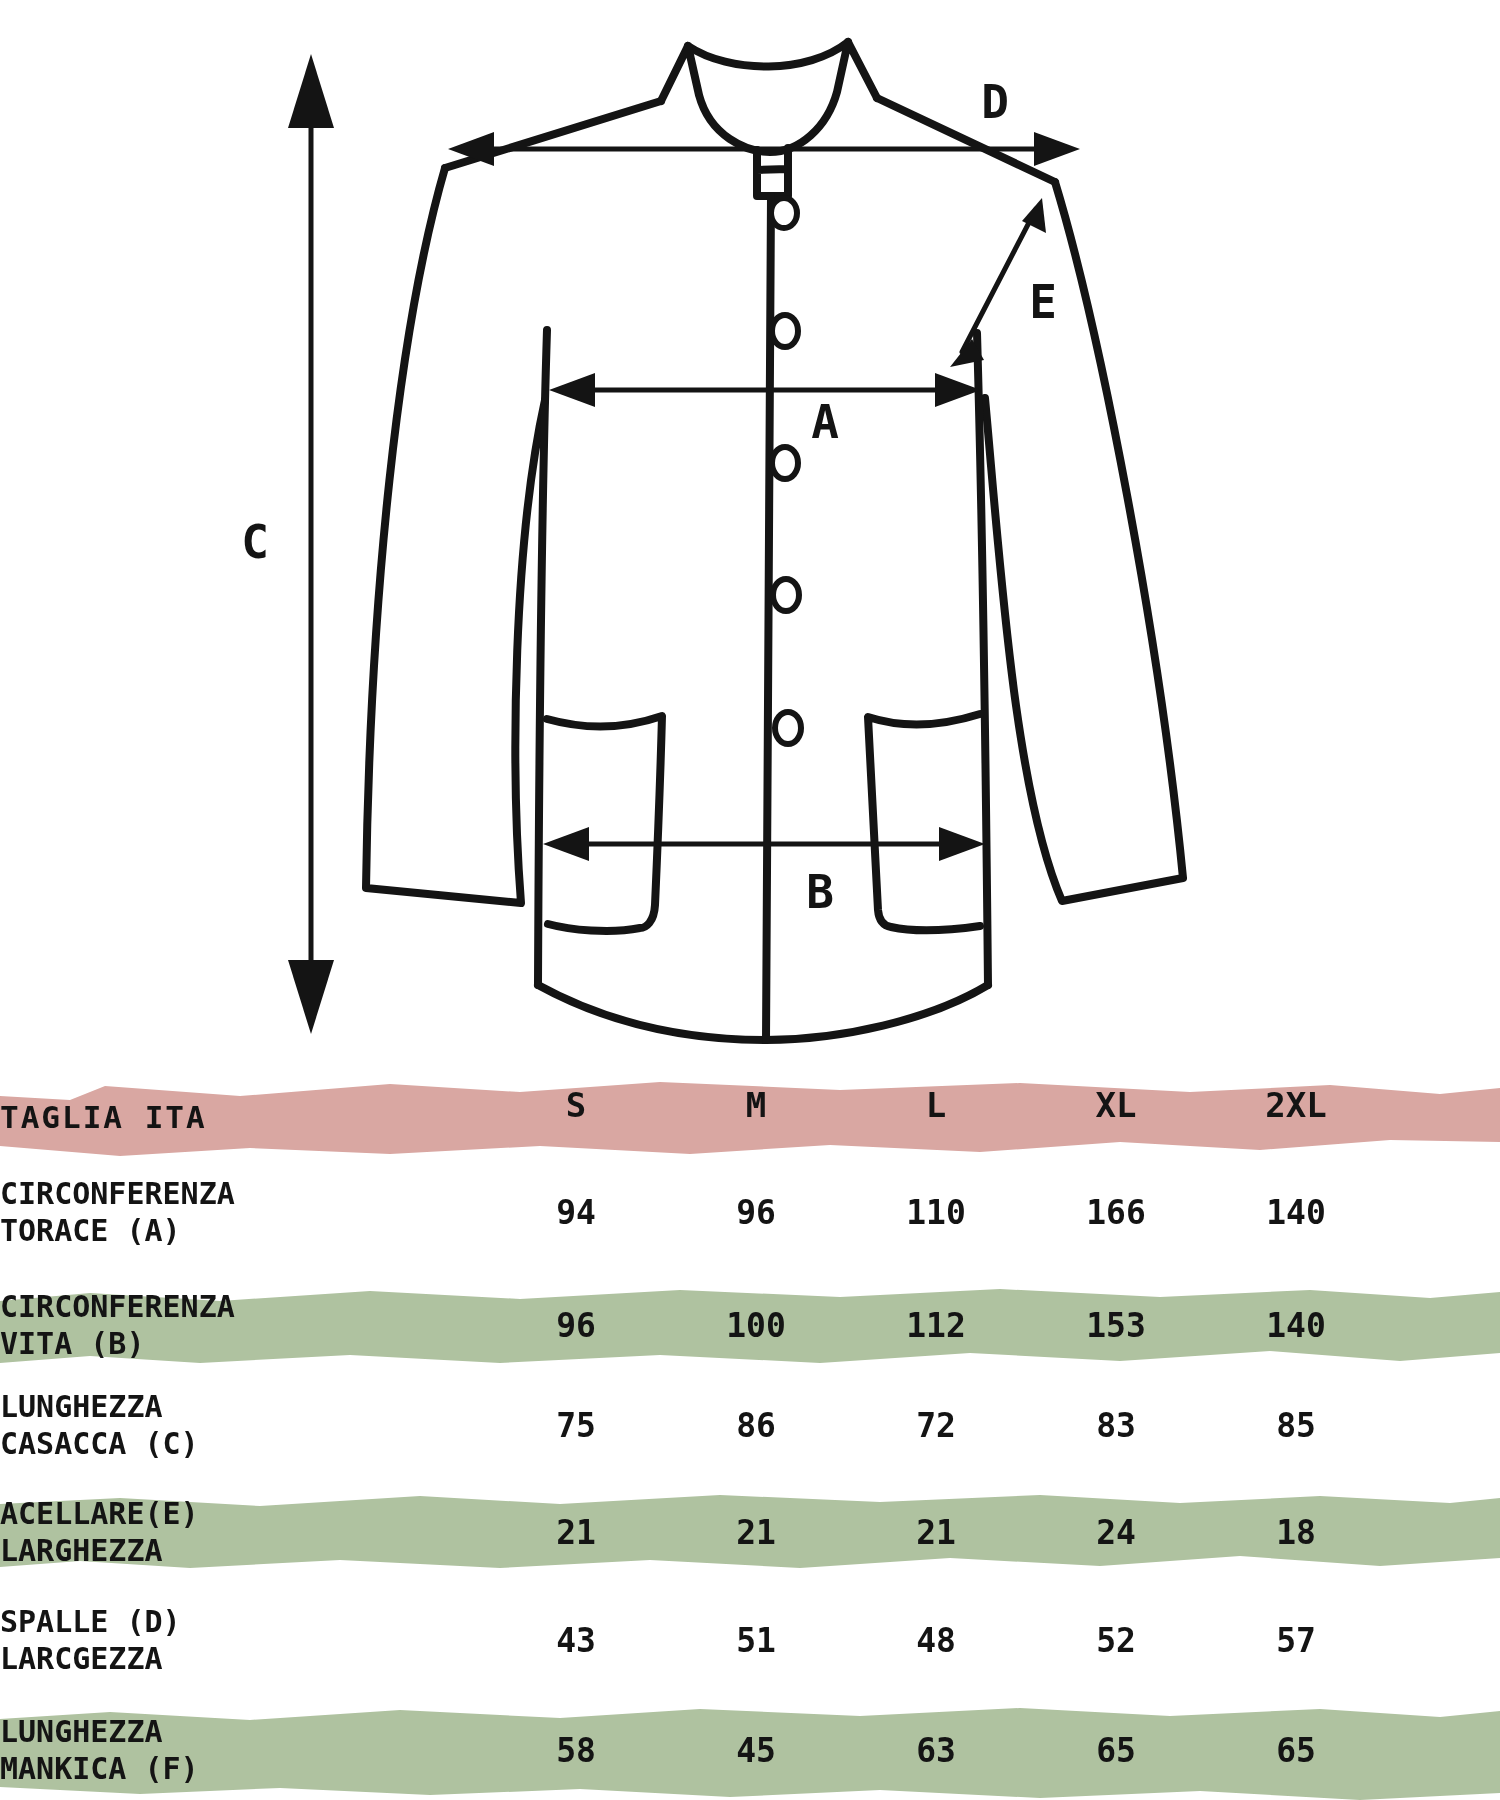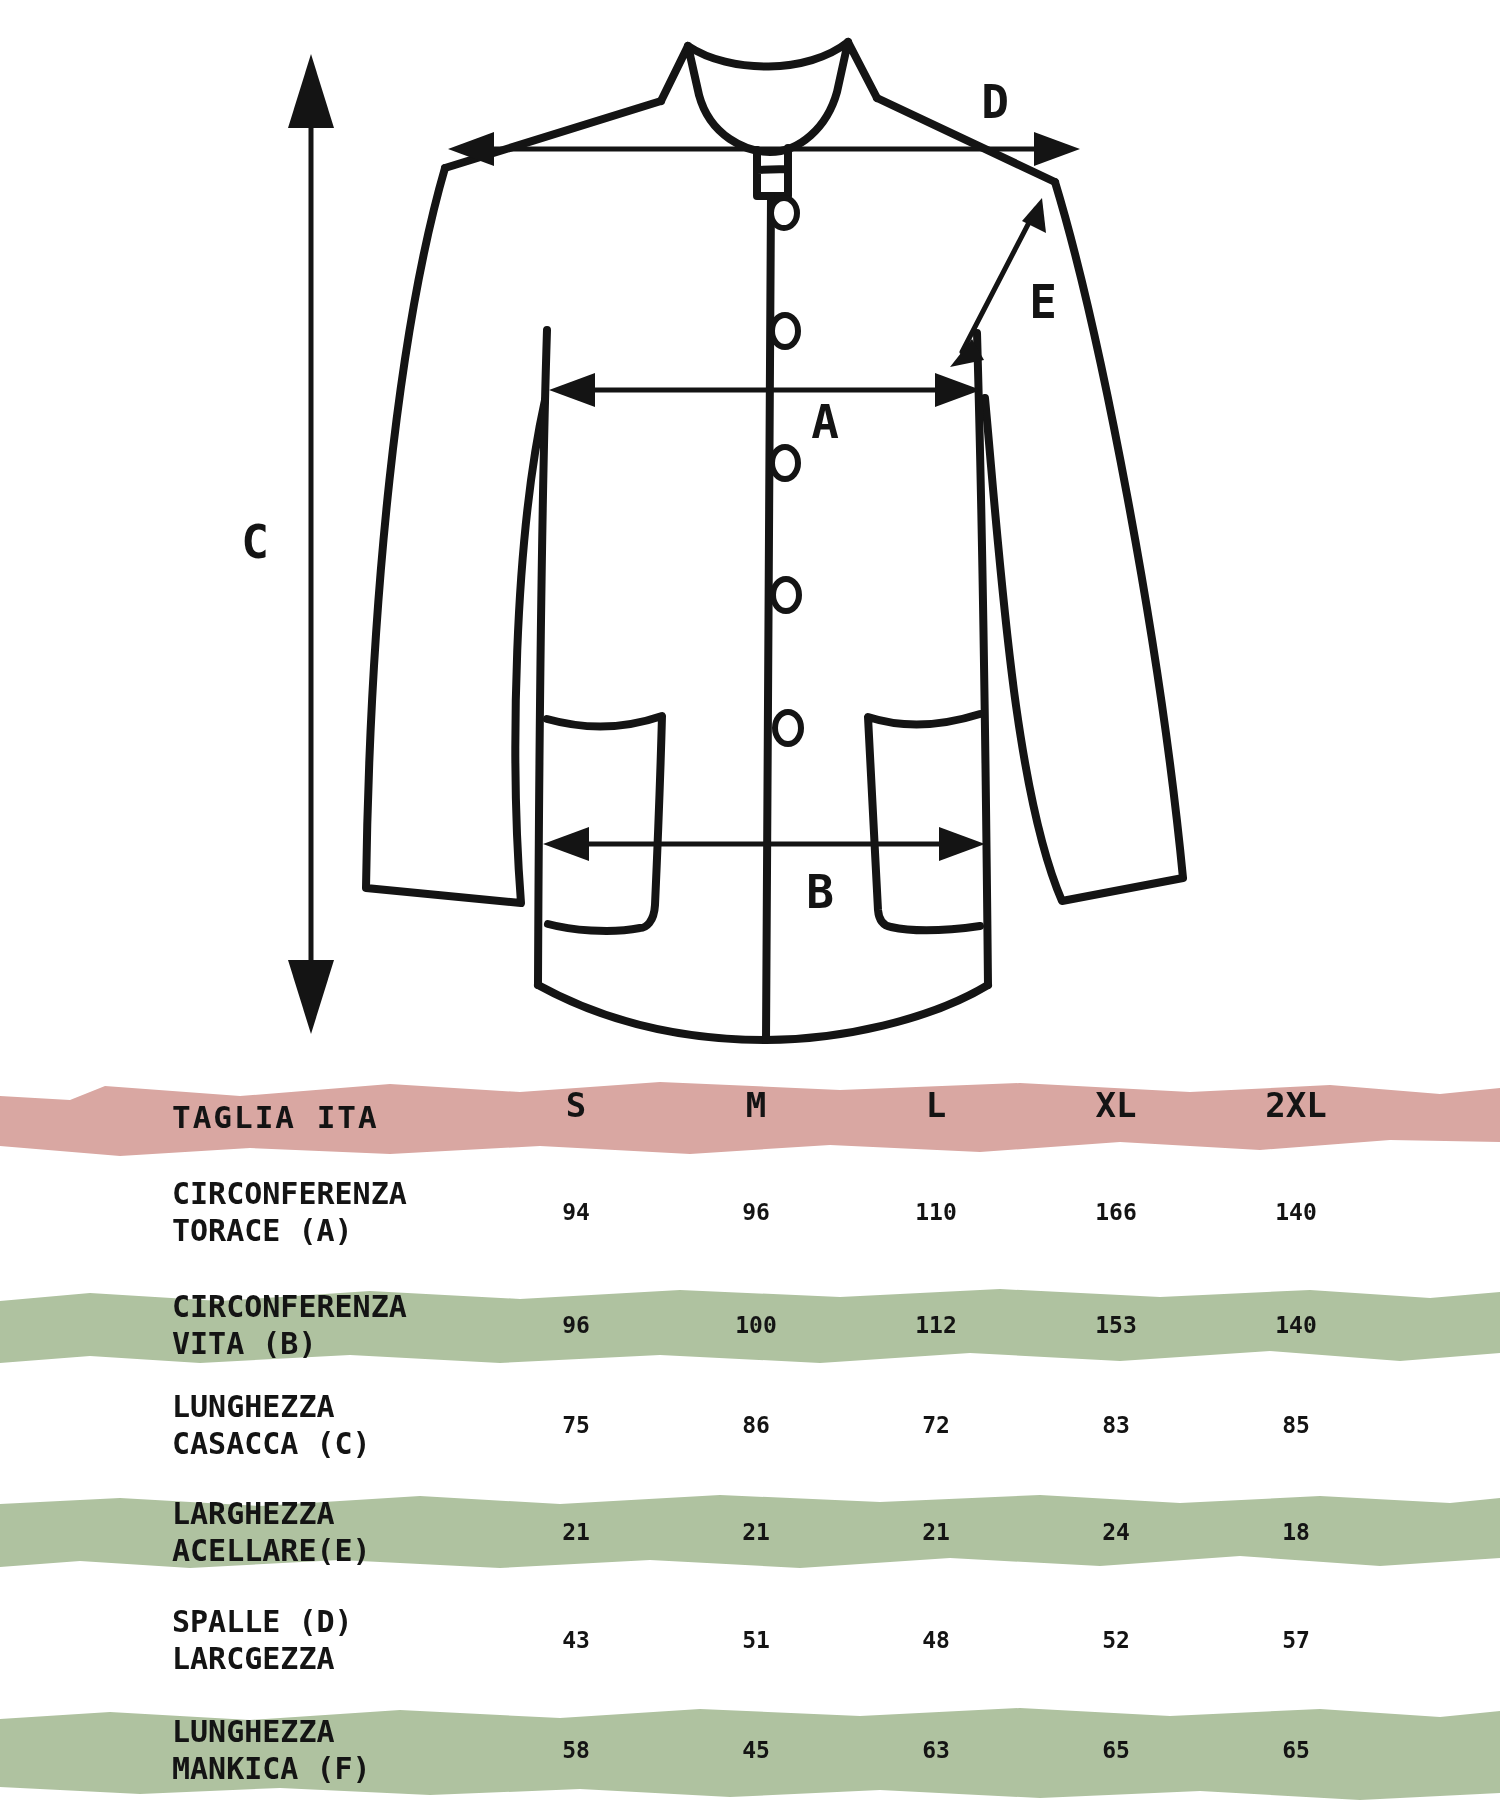--- a/index.html
+++ b/index.html
@@ -44,26 +44,25 @@
   .band-green-3{
     top:1703px;height:97px;background:var(--green);
     clip-path:polygon(0 16px,110px 9px,250px 17px,400px 7px,560px 15px,700px 6px,860px 13px,1020px 5px,1170px 13px,1320px 6px,1440px 14px,1500px 8px,1500px 90px,1360px 97px,1200px 88px,1040px 95px,880px 87px,730px 94px,580px 86px,430px 92px,280px 85px,140px 91px,0 84px);
   }
   .trow{
     position:absolute;left:0;width:1500px;
     display:grid;grid-template-columns:486px 180px 180px 180px 180px 180px;
     align-items:center;
   }
   .trow .lbl{
-    padding-left:172px;
     font-weight:bold;font-size:30px;line-height:37px;
     letter-spacing:0px;white-space:nowrap;
   }
   .trow .val{
-    text-align:center;font-weight:bold;font-size:23px;
+    text-align:center;font-weight:bold;font-size:33px;
   }
   #header-row{top:1085px;height:64px;}
   #header-row .lbl{font-size:31px;letter-spacing:2px;}
   #header-row .val{transform:translateY(-12px);font-size:34px;}
   #row-0{top:1162px;height:100px;}
   #row-1{top:1277px;height:96px;}
   #row-2{top:1377px;height:96px;}
   #row-3{top:1484px;height:96px;}
   #row-4{top:1592px;height:96px;}
   #row-5{top:1702px;height:96px;}
@@ -198,22 +197,22 @@
       </div>
       <div class="val">75</div>
       <div class="val">86</div>
       <div class="val">72</div>
       <div class="val">83</div>
       <div class="val">85</div>
     </div>
 
     <div class="trow" id="row-3">
       <div class="lbl">
+        <div>ACELLARE(E)</div>
         <div>LARGHEZZA</div>
-        <div>ACELLARE(E)</div>
       </div>
       <div class="val">21</div>
       <div class="val">21</div>
       <div class="val">21</div>
       <div class="val">24</div>
       <div class="val">18</div>
     </div>
 
     <div class="trow" id="row-4">
       <div class="lbl">

